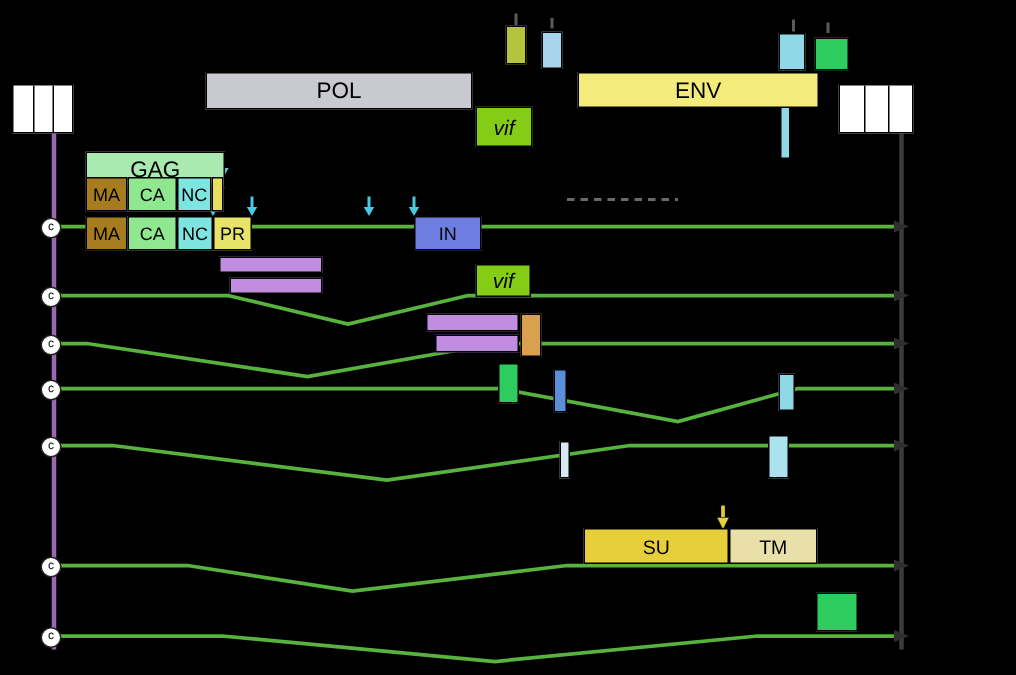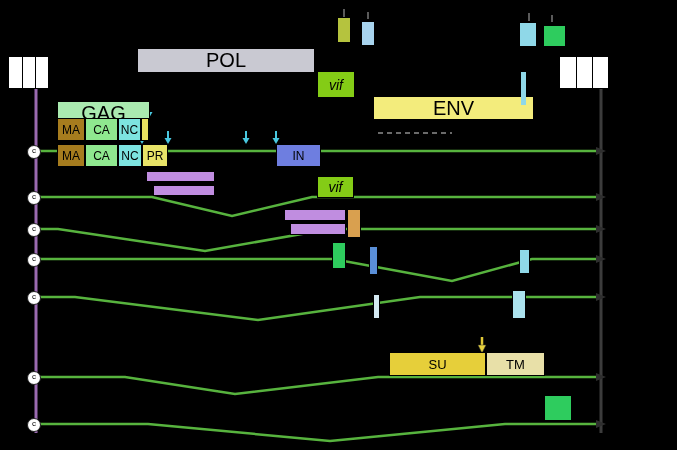--- a/index.html
+++ b/index.html
@@ -2,21 +2,21 @@
 <html><head>
 <meta charset="utf-8">
 <style>
   html,body{margin:0;padding:0;background:#000;}
   .stage{position:relative;width:677px;height:450px;background:#000;overflow:hidden;
          font-family:"Liberation Sans", sans-serif;}
   .layer{position:absolute;left:0;top:0;}
   .box{position:absolute;border:1px solid #000;box-sizing:border-box;
        display:flex;align-items:center;justify-content:center;
        color:#000;font-family:"Liberation Sans", sans-serif;}
-  .lbl-lg{font-size:20px;}
+  .lbl-lg{font-size:15px;}
   .lbl-md{font-size:12px;}
   .lbl-env{font-size:13px;}
   .italic{font-style:italic;font-size:14px;}
   .c-gag{background:#aaeab0;}
   .c-pol{background:#c9c9d2;}
   .c-env{background:#f3ec7c;}
   .c-vif{background:#84cc16;}
   .c-ma{background:#a67c1e;}
   .c-ca{background:#8fe88f;}
   .c-nc{background:#7de4e0;}
@@ -117,21 +117,21 @@
   <div class="box ltr c-white" style="left:8px;top:56px;width:41px;height:33px;">
       <i style="left:33%"></i>
       <i style="left:66%"></i>
     </div>
   <div class="box ltr c-white" style="left:559px;top:56px;width:50px;height:33px;">
       <i style="left:33%"></i>
       <i style="left:66%"></i>
     </div>
 
   <div class="box c-pol lbl-lg" style="left:137px;top:48px;width:178px;height:25px;">POL</div>
-  <div class="box c-env lbl-lg" style="left:373px;top:48px;width:161px;height:24px;margin-top:48px;">ENV</div>
+  <div class="box c-env lbl-lg" style="left:385px;top:48px;width:161px;height:24px;">ENV</div>
   <div class="box c-gag lbl-lg" style="left:57px;top:69px;width:93px;height:24px;margin-top:32px;">GAG</div>
   <div class="box c-vif italic" style="left:317px;top:71px;width:38px;height:27px;">vif</div>
 
   <div class="box c-olive" style="left:337px;top:17px;width:14px;height:26px;"></div>
   <div class="box c-ltblue" style="left:361px;top:21px;width:14px;height:25px;"></div>
   <div class="box c-cyan" style="left:519px;top:22px;width:18px;height:25px;"></div>
   <div class="box c-green" style="left:543px;top:25px;width:23px;height:22px;"></div>
   <div class="box c-cyan" style="left:521px;top:72px;width:5px;height:33px;border:none;"></div>
 
   <div class="box c-ma lbl-md" style="left:57px;top:118px;width:28px;height:23px;">MA</div>

